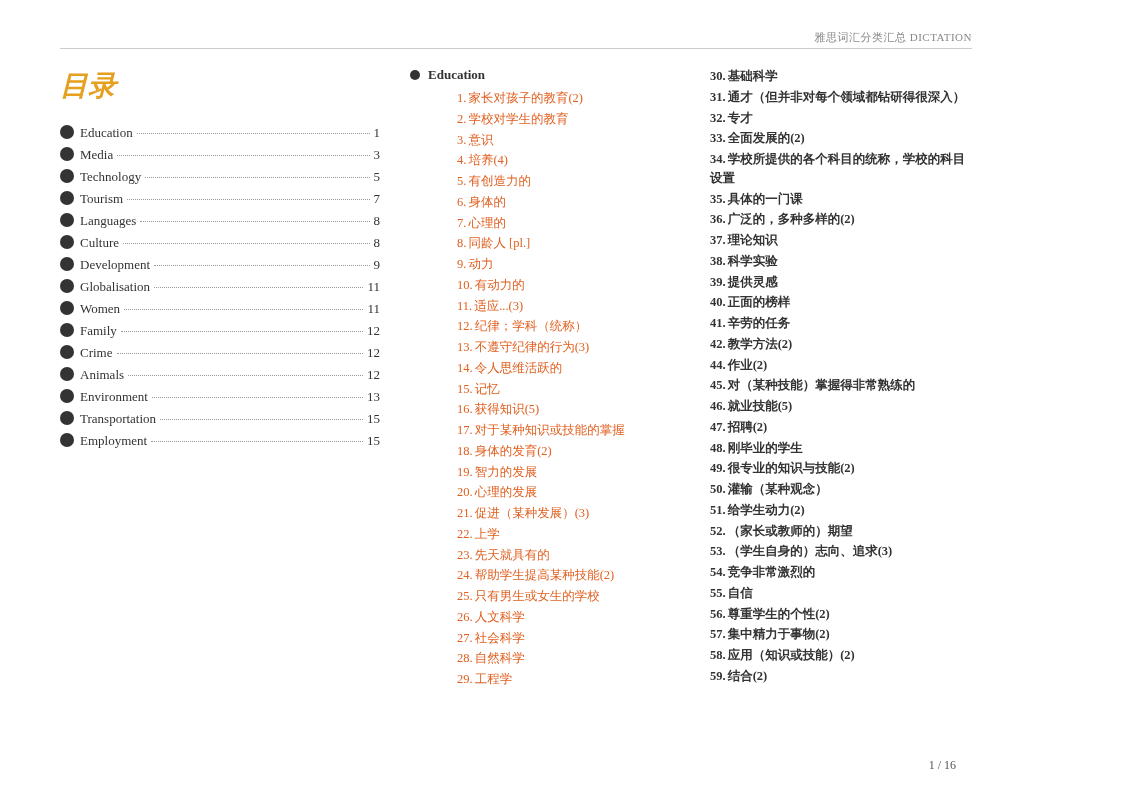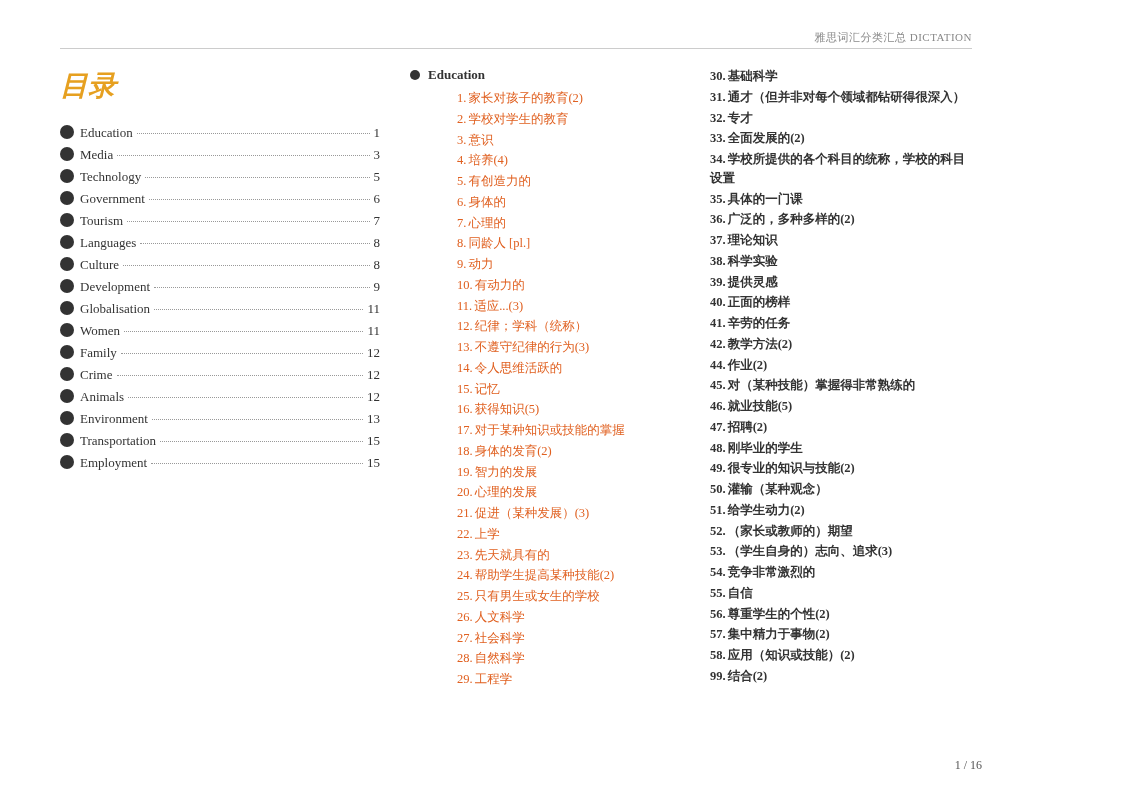--- a/index.html
+++ b/index.html
@@ -148,21 +148,21 @@
       color: #333;
       font-weight: bold;
     }
     .right-numbered-item .num {
       color: #333;
       margin-right: 2px;
     }
     .page-footer {
       position: absolute;
       bottom: 20px;
-      right: 50px;
+      right: 76px;
       font-size: 12px;
       color: #555;
     }
   </style>
 </head>
 <body>
 
 <div class="page">
   <div class="header-line">雅思词汇分类汇总 DICTATION</div>
   <hr class="top-rule">
@@ -188,28 +188,20 @@
       <span class="toc-dots"></span>
       <span class="toc-page">3</span>
     </span>
   </li>
           <li class="toc-item">
     <span class="toc-bullet"></span>
     <span class="toc-label">
       <span class="toc-name">Technology</span>
       <span class="toc-dots"></span>
       <span class="toc-page">5</span>
-    </span>
-  </li>
-          <li class="toc-item">
-    <span class="toc-bullet"></span>
-    <span class="toc-label">
-      <span class="toc-name">Government</span>
-      <span class="toc-dots"></span>
-      <span class="toc-page">6</span>
     </span>
   </li>
           <li class="toc-item">
     <span class="toc-bullet"></span>
     <span class="toc-label">
       <span class="toc-name">Tourism</span>
       <span class="toc-dots"></span>
       <span class="toc-page">7</span>
     </span>
   </li>
@@ -365,19 +357,19 @@
           <li class="right-numbered-item"><span class="num">49.</span><span>很专业的知识与技能(2)</span></li>
           <li class="right-numbered-item"><span class="num">50.</span><span>灌输（某种观念）</span></li>
           <li class="right-numbered-item"><span class="num">51.</span><span>给学生动力(2)</span></li>
           <li class="right-numbered-item"><span class="num">52.</span><span>（家长或教师的）期望</span></li>
           <li class="right-numbered-item"><span class="num">53.</span><span>（学生自身的）志向、追求(3)</span></li>
           <li class="right-numbered-item"><span class="num">54.</span><span>竞争非常激烈的</span></li>
           <li class="right-numbered-item"><span class="num">55.</span><span>自信</span></li>
           <li class="right-numbered-item"><span class="num">56.</span><span>尊重学生的个性(2)</span></li>
           <li class="right-numbered-item"><span class="num">57.</span><span>集中精力于事物(2)</span></li>
           <li class="right-numbered-item"><span class="num">58.</span><span>应用（知识或技能）(2)</span></li>
-          <li class="right-numbered-item"><span class="num">99.</span><span>结合(2)</span></li>
+          <li class="right-numbered-item"><span class="num">59.</span><span>结合(2)</span></li>
         </ol>
     </div>
   </div>
 
   <div class="page-footer">1 / 16</div>
 </div>
 
 </body></html>

